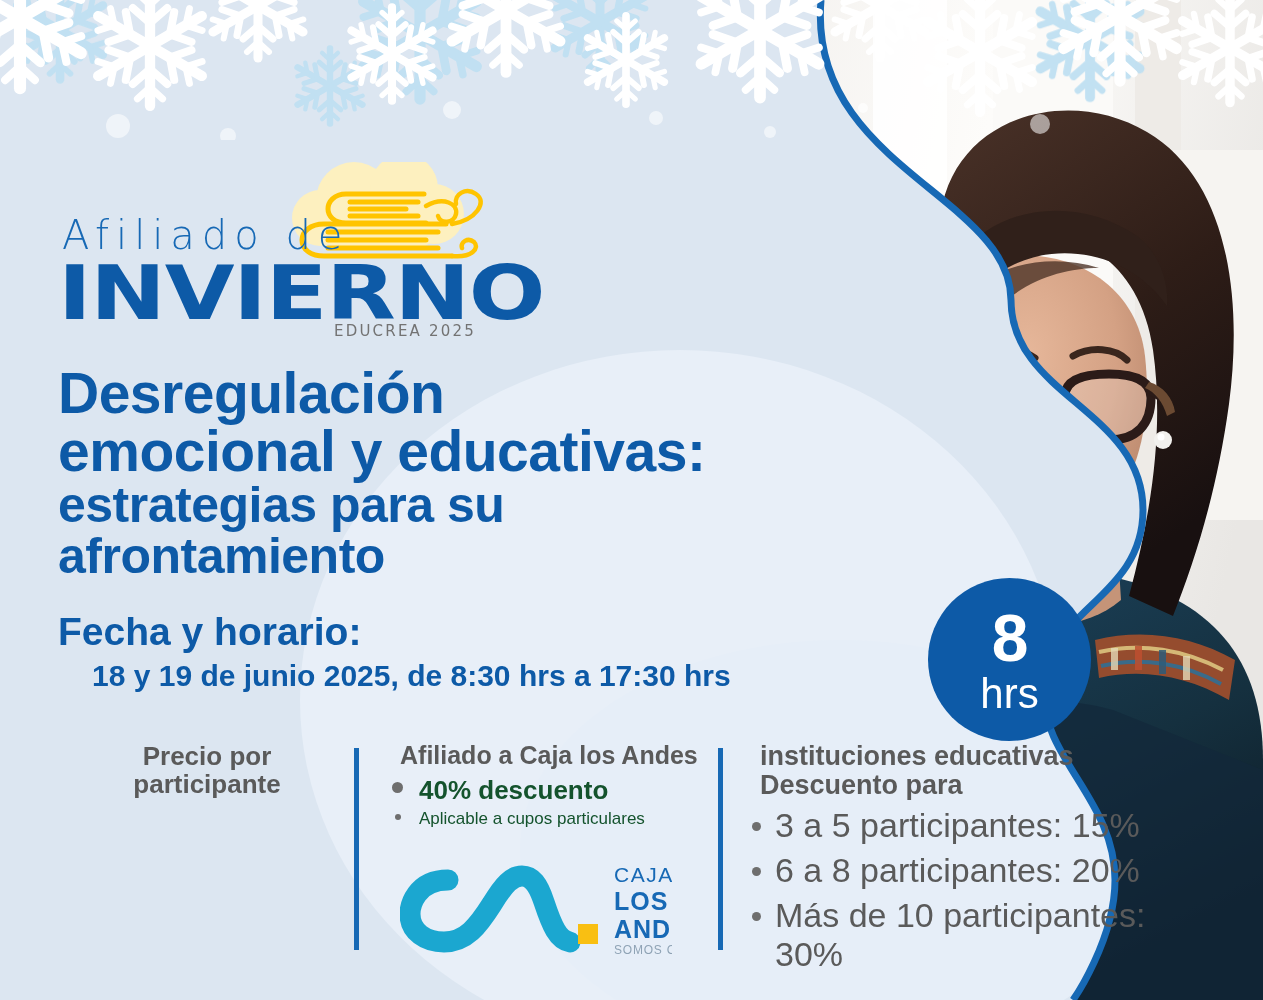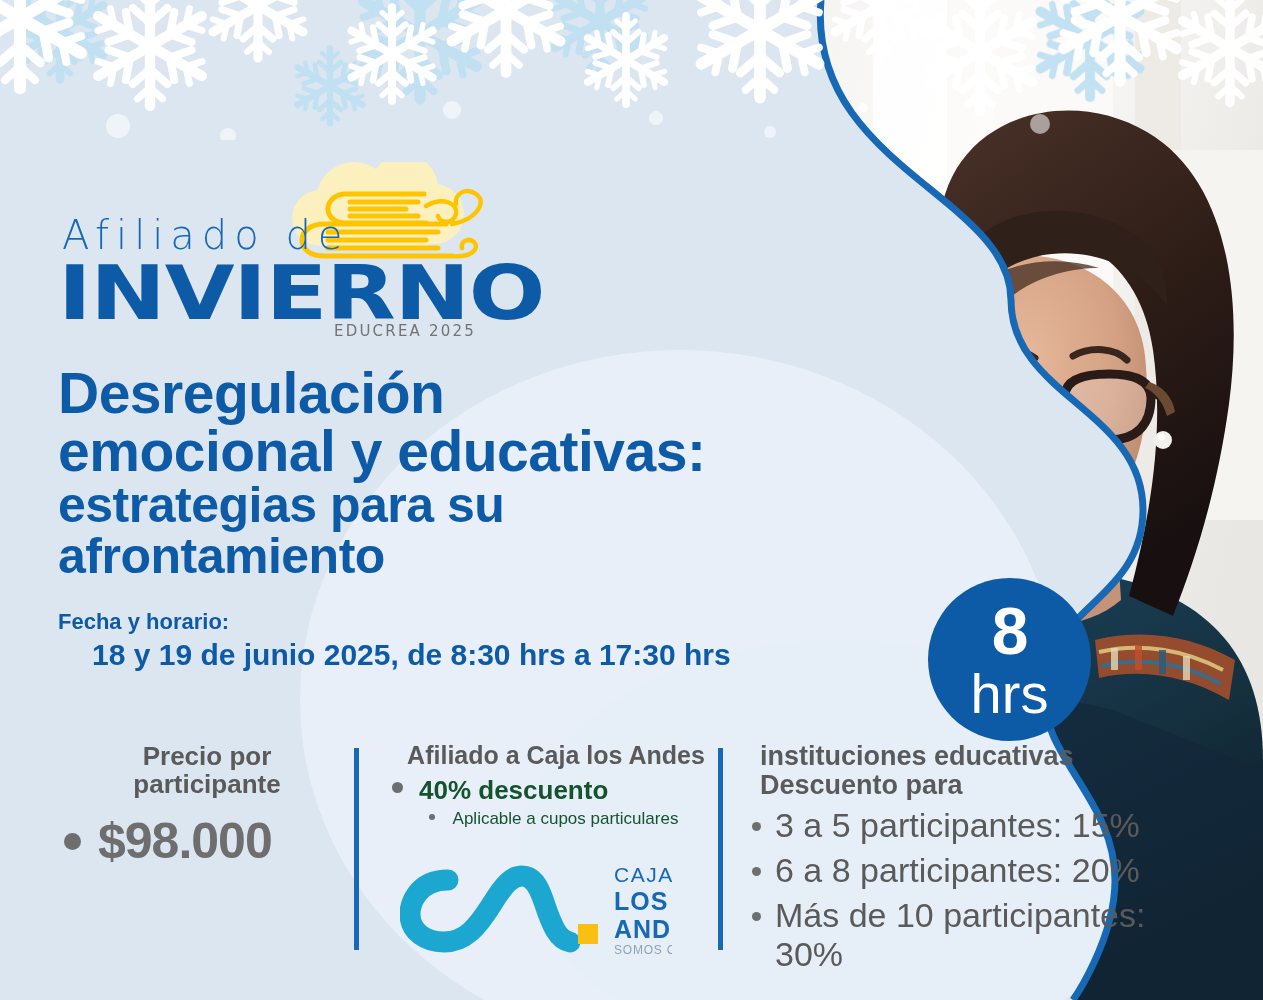--- a/index.html
+++ b/index.html
@@ -38,21 +38,21 @@
     position:absolute;left:928px;top:578px;
     width:163px;height:163px;border-radius:50%;
     background:#0d5aa7;
     color:#ffffff;
     display:flex;flex-direction:column;
     align-items:center;justify-content:center;
     line-height:1;
     z-index:7;
   }
   #hours-badge .num{font-size:66px;font-weight:bold;letter-spacing:-1px;}
-  #hours-badge .unit{font-size:56px;font-weight:400;margin-top:2px;}
+  #hours-badge .unit{font-size:42px;font-weight:400;margin-top:2px;}
 
   
   #brand{position:absolute;left:58px;top:170px;width:460px;height:170px;z-index:5;}
   #brand-escuela{
     position:absolute;left:4px;top:42px;
     font-size:40px;color:#1769b5;font-weight:300;
     letter-spacing:7px;
     font-family:"DejaVu Sans", sans-serif;
   }
   #brand-invierno{
@@ -76,46 +76,46 @@
   }
   #title .l1,#title .l2{font-size:57px;letter-spacing:-0.5px;}
   #title .l3,#title .l4{font-size:50px;letter-spacing:-0.5px;}
   #title div{white-space:nowrap;}
 
   
   #date-block{
     position:absolute;left:58px;top:608px;z-index:6;
     color:#0d5aa7;font-weight:bold;line-height:1.25;
   }
-  #date-label{font-size:22px;}
+  #date-label{font-size:39px;}
   #date-value{font-size:30px;margin-left:34px;}
 
   
   #cols{position:absolute;left:58px;top:742px;width:1120px;height:215px;z-index:6;}
   .col{position:absolute;top:0;}
   .col-head{
     color:#5a5a5a;font-weight:bold;line-height:1.08;margin-left:8px;
   }
   .vrule{position:absolute;top:6px;width:5px;height:202px;background:#1769b5;}
 
   
   #col-price{left:0;width:290px;}
   #col-price .col-head{font-size:26px;text-align:center;}
   #price-row{display:flex;align-items:center;margin-top:14px;}
   #price-bullet{width:17px;height:17px;border-radius:50%;background:#6e6e6e;margin-left:6px;margin-right:17px;}
   #price-value{font-size:50px;font-weight:bold;color:#6e6e6e;letter-spacing:-1px;}
   #rule-1{left:296px;}
 
   
   #col-caja{left:334px;width:320px;}
-  #col-caja .col-head{font-size:25px;text-align:center;}
+  #col-caja .col-head{font-size:25px;}
   .li{display:flex;align-items:baseline;color:#14532d;}
   #caja-li1{margin-top:6px;font-size:26px;font-weight:bold;}
   #caja-li1 .dot{width:11px;height:11px;border-radius:50%;background:#6e6e6e;margin-right:16px;flex:none;position:relative;top:-6px;}
-  #caja-li2{margin-top:3px;font-size:17px;justify-content:center;}
+  #caja-li2{margin-top:3px;font-size:17px;}
   #caja-li2 .dot{width:6px;height:6px;border-radius:50%;background:#6e6e6e;margin-right:18px;margin-left:3px;flex:none;position:relative;top:-4px;}
   #caja-logo{position:absolute;left:8px;top:118px;}
   #rule-2{left:660px;}
 
   
   #col-inst{left:694px;width:420px;}
   #col-inst .col-head{font-size:27px;}
   #col-inst ul{list-style:none;margin:4px 0 0 0;padding:0;}
   #col-inst li{display:flex;align-items:baseline;color:#5a5a5a;font-size:34px;margin-top:6px;}
   #col-inst li .dot{width:9px;height:9px;border-radius:50%;background:#6e6e6e;margin-right:14px;flex:none;position:relative;top:-6px;}
@@ -342,24 +342,20 @@
 
   <div id="hours-badge">
     <span class="num">8</span>
     <span class="unit">hrs</span>
   </div>
 
   <div id="cols">
 
     <div class="col" id="col-price">
       <div class="col-head">Precio por participante</div>
-      <div id="price-row">
-        <span id="price-bullet"></span>
-        <span id="price-value">$98.000</span>
-      </div>
     </div>
 
     <div class="vrule" id="rule-1"></div>
 
     <div class="col" id="col-caja">
       <div class="col-head">Afiliado a Caja los Andes</div>
       <div class="li" id="caja-li1">
         <span class="dot"></span>
         <span>40% descuento</span>
       </div>

